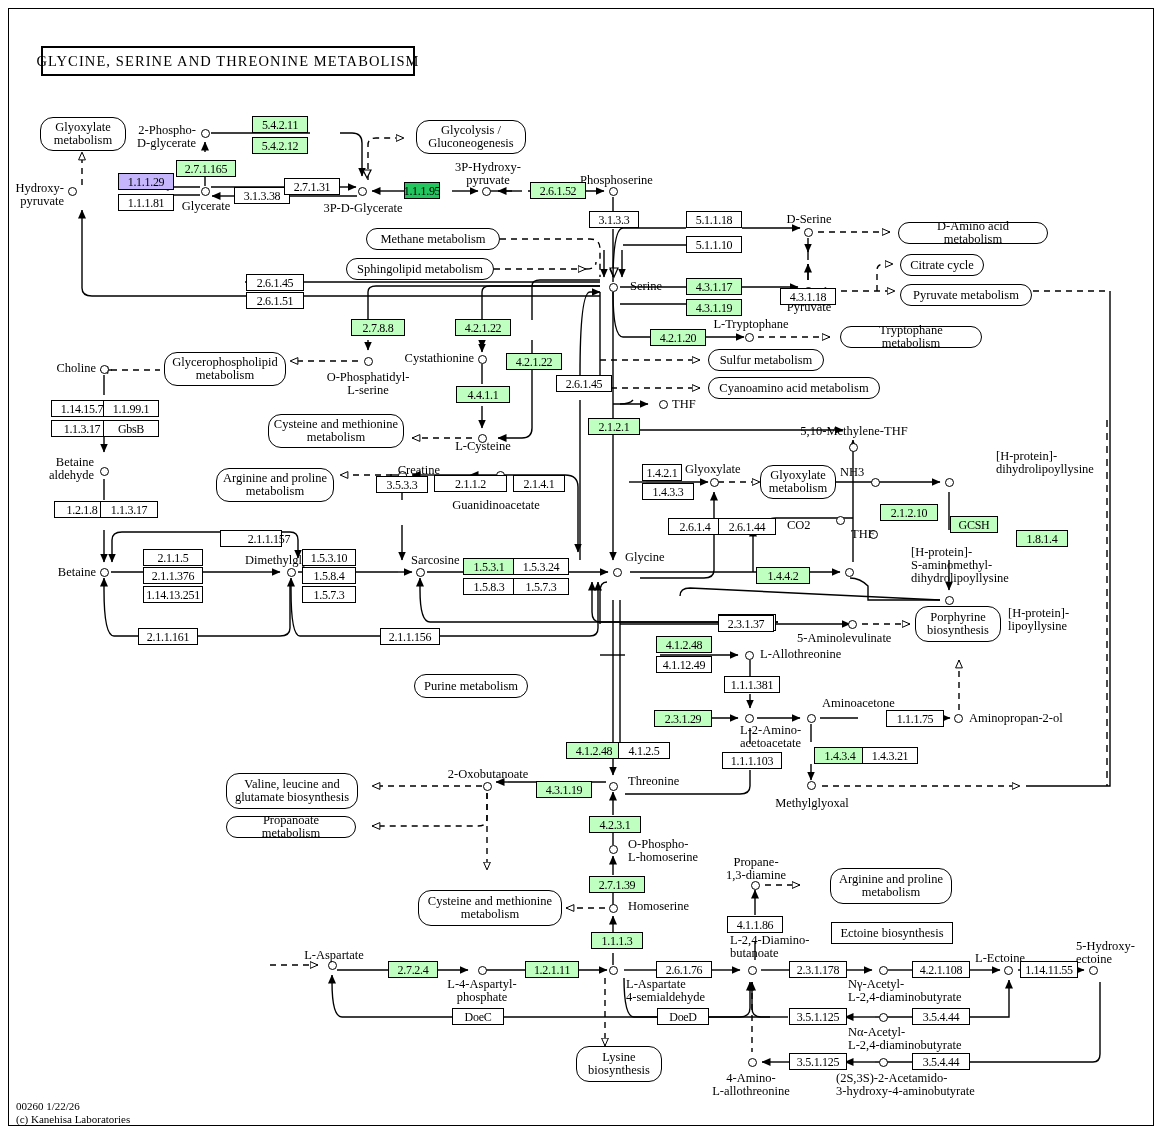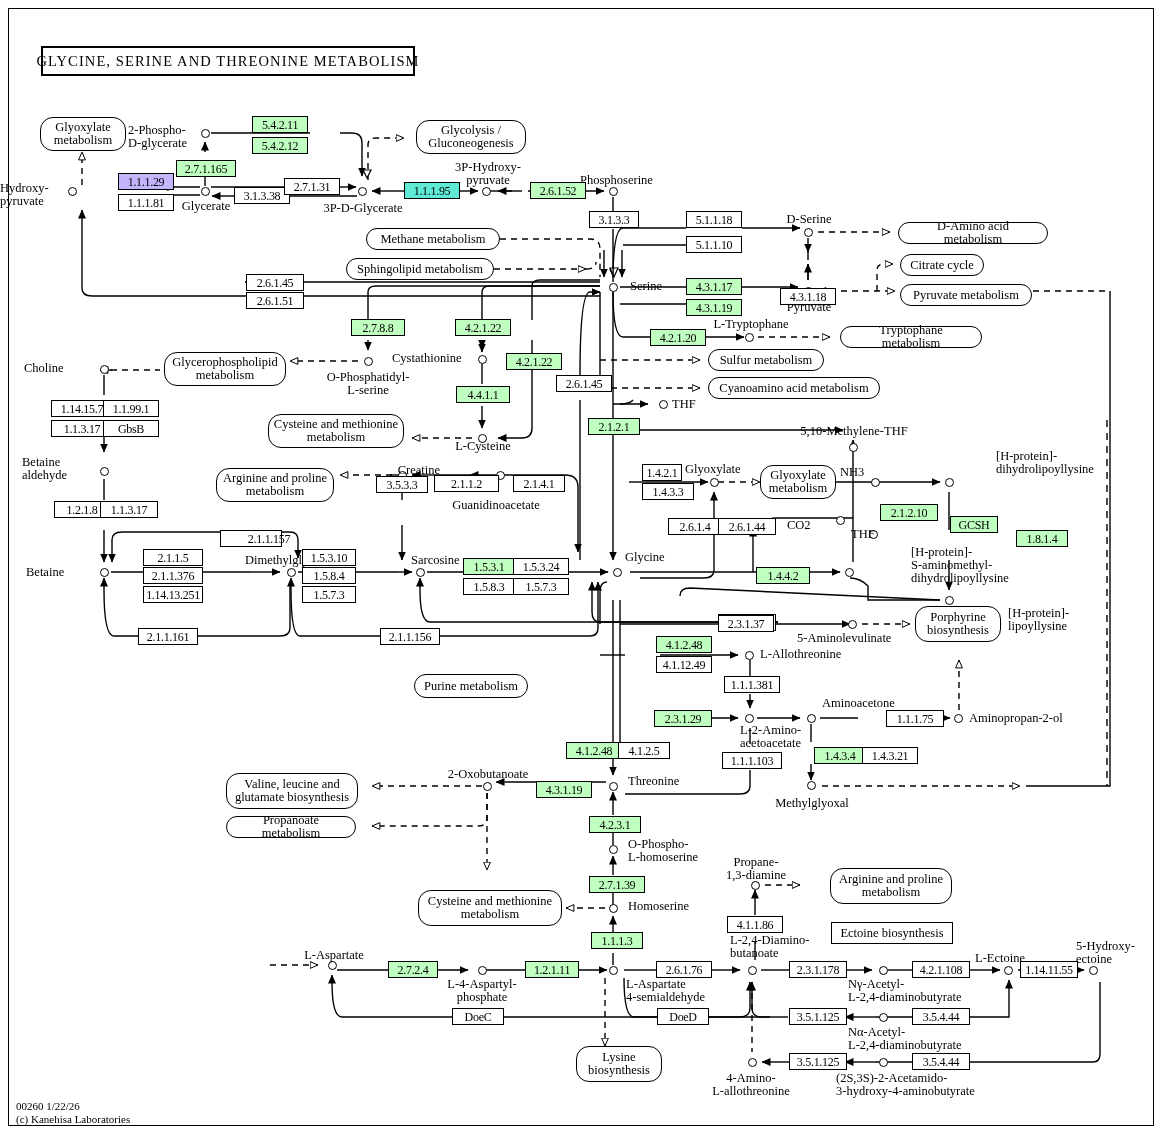--- a/index.html
+++ b/index.html
@@ -16,21 +16,21 @@
       height:17px;box-sizing:border-box;white-space:nowrap;letter-spacing:-0.3px;}
   .ez.g{background:#bfffbf;}
   
   .mapbox{position:absolute;border:1px solid #000;background:#fff;border-radius:13px;
       font-size:12.5px;line-height:13px;display:flex;align-items:center;justify-content:center;
       text-align:center;color:#000;box-sizing:border-box;padding:0 8px;}
   .mapbox.sq{border-radius:0;}
   
   .cl{position:absolute;font-size:12.5px;line-height:13px;color:#000;white-space:nowrap;}
   .cl.ctr{text-align:center;}
-  .cl.rt{text-align:left;}
+  .cl.rt{text-align:right;}
   
   .node{position:absolute;width:9px;height:9px;border:1.4px solid #000;border-radius:50%;
       background:#fff;box-sizing:border-box;}
   
   .svgl{position:absolute;left:0;top:0;width:1162px;height:1134px;pointer-events:none;}
   #footer{position:absolute;left:16px;top:1100px;font-size:11px;line-height:12.5px;color:#000;}
 </style>
 </head>
 <body>
 
@@ -523,21 +523,21 @@
   <div class="mapbox" style="left:576px;top:1046px;width:86px;height:36px;white-space:pre;">Lysine
 biosynthesis</div>
 
   <div class="ez g" style="left: 252px; top: 116px; width: 56px; background: rgb(191, 255, 191);">5.4.2.11</div>
   <div class="ez g" style="left: 252px; top: 137px; width: 56px; background: rgb(191, 255, 191);">5.4.2.12</div>
   <div class="ez g" style="left: 176px; top: 160px; width: 60px; background: rgb(191, 255, 191);">2.7.1.165</div>
   <div class="ez g" style="left: 118px; top: 173px; width: 56px; background: #c4b5fd;">1.1.1.29</div>
   <div class="ez" style="left: 118px; top: 194px; width: 56px; background: rgb(255, 255, 255);">1.1.1.81</div>
   <div class="ez" style="left: 234px; top: 187px; width: 56px; background: rgb(255, 255, 255);">3.1.3.38</div>
   <div class="ez" style="left: 284px; top: 178px; width: 56px; background: rgb(255, 255, 255);">2.7.1.31</div>
-  <div class="ez g" style="left: 404px; top: 182px; width: 56px; background: #5eead4;">1.1.1.95</div>
+  <div class="ez g" style="left: 404px; top: 182px; width: 36px; background: #22c55e;">1.1.1.95</div>
   <div class="ez g" style="left: 530px; top: 182px; width: 56px; background: rgb(191, 255, 191);">2.6.1.52</div>
   <div class="ez" style="left: 589px; top: 211px; width: 50px; background: rgb(255, 255, 255);">3.1.3.3</div>
   <div class="ez" style="left: 686px; top: 211px; width: 56px; background: rgb(255, 255, 255);">5.1.1.18</div>
   <div class="ez" style="left: 686px; top: 236px; width: 56px; background: rgb(255, 255, 255);">5.1.1.10</div>
   <div class="ez" style="left: 780px; top: 256px; width: 56px; background: rgb(255, 255, 255); margin-top: 32px;">4.3.1.18</div>
   <div class="ez g" style="left: 686px; top: 278px; width: 56px; background: rgb(191, 255, 191);">4.3.1.17</div>
   <div class="ez g" style="left: 686px; top: 299px; width: 56px; background: rgb(191, 255, 191);">4.3.1.19</div>
   <div class="ez g" style="left: 650px; top: 329px; width: 56px; background: rgb(191, 255, 191);">4.2.1.20</div>
   <div class="ez" style="left: 246px; top: 274px; width: 58px; background: rgb(255, 255, 255);">2.6.1.45</div>
   <div class="ez" style="left: 246px; top: 292px; width: 58px; background: rgb(255, 255, 255);">2.6.1.51</div>
@@ -560,21 +560,21 @@
   <div class="ez" style="left: 302px; top: 549px; width: 54px; background: rgb(255, 255, 255);">1.5.3.10</div>
   <div class="ez" style="left: 302px; top: 567px; width: 54px; background: rgb(255, 255, 255);">1.5.8.4</div>
   <div class="ez" style="left: 302px; top: 586px; width: 54px; background: rgb(255, 255, 255);">1.5.7.3</div>
   <div class="ez g" style="left: 463px; top: 558px; width: 52px; background: rgb(191, 255, 191);">1.5.3.1</div>
   <div class="ez" style="left: 513px; top: 558px; width: 56px; background: rgb(255, 255, 255);">1.5.3.24</div>
   <div class="ez" style="left: 463px; top: 578px; width: 52px; background: rgb(255, 255, 255);">1.5.8.3</div>
   <div class="ez" style="left: 513px; top: 578px; width: 56px; background: rgb(255, 255, 255);">1.5.7.3</div>
   <div class="ez" style="left: 138px; top: 628px; width: 60px; background: rgb(255, 255, 255);">2.1.1.161</div>
   <div class="ez" style="left: 380px; top: 628px; width: 60px; background: rgb(255, 255, 255);">2.1.1.156</div>
   <div class="ez" style="left: 718px; top: 614px; width: 58px; background: rgb(255, 255, 255);">2.1.1.20</div>
-  <div class="ez" style="left: 434px; top: 475px; width: 65px; background: rgb(255, 255, 255);">2.1.1.2</div>
+  <div class="ez" style="left: 434px; top: 475px; width: 73px; background: rgb(255, 255, 255);">2.1.1.2</div>
   <div class="ez" style="left: 513px; top: 475px; width: 52px; background: rgb(255, 255, 255);">2.1.4.1</div>
   <div class="ez" style="left: 376px; width: 52px; top: 476px; background: rgb(255, 255, 255);">3.5.3.3</div>
   <div class="ez" style="left: 642px; top: 464px; width: 40px; background: rgb(255, 255, 255);">1.4.2.1</div>
   <div class="ez" style="left: 642px; top: 483px; width: 52px; background: rgb(255, 255, 255);">1.4.3.3</div>
   <div class="ez" style="left: 668px; top: 518px; width: 54px; background: rgb(255, 255, 255);">2.6.1.4</div>
   <div class="ez" style="left: 718px; top: 518px; width: 58px; background: rgb(255, 255, 255);">2.6.1.44</div>
   <div class="ez g" style="left: 880px; top: 504px; width: 58px; background: rgb(191, 255, 191);">2.1.2.10</div>
   <div class="ez g" style="left: 950px; top: 516px; width: 48px; background: rgb(191, 255, 191);">GCSH</div>
   <div class="ez g" style="left: 1016px; top: 530px; width: 52px; background: rgb(191, 255, 191);">1.8.1.4</div>
   <div class="ez g" style="left: 756px; top: 567px; width: 54px; background: rgb(191, 255, 191);">1.4.4.2</div>

